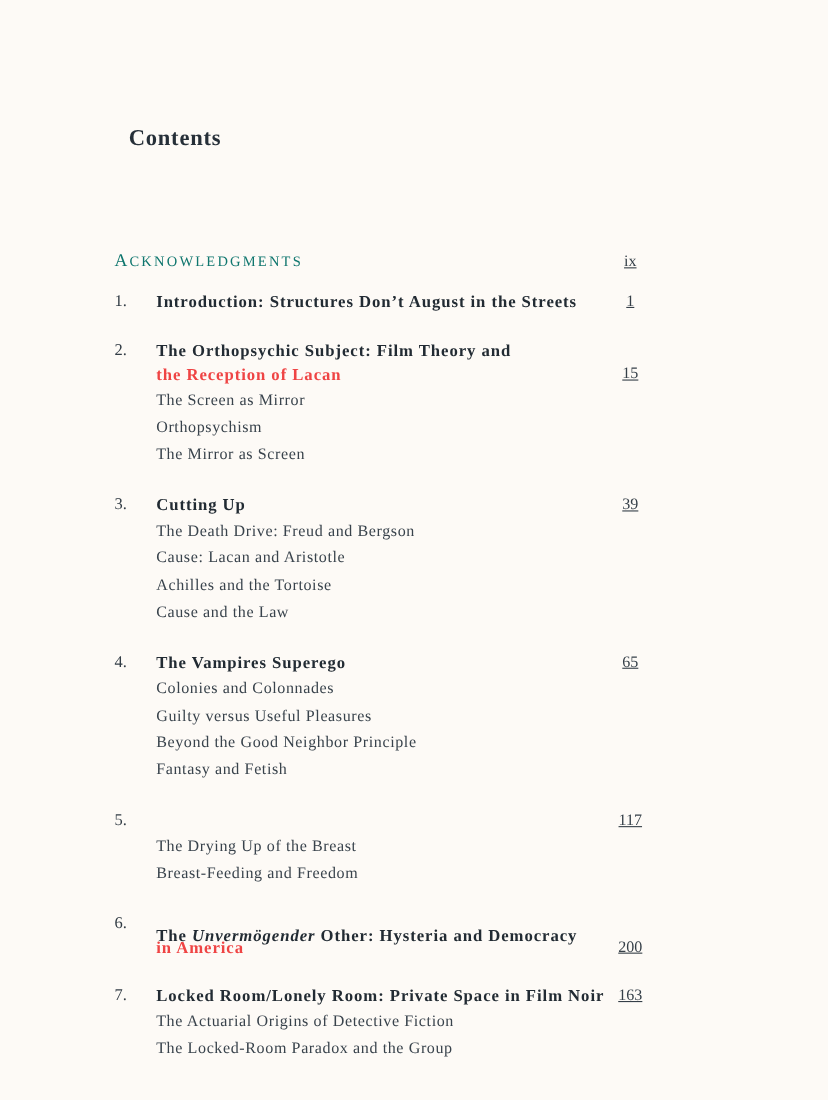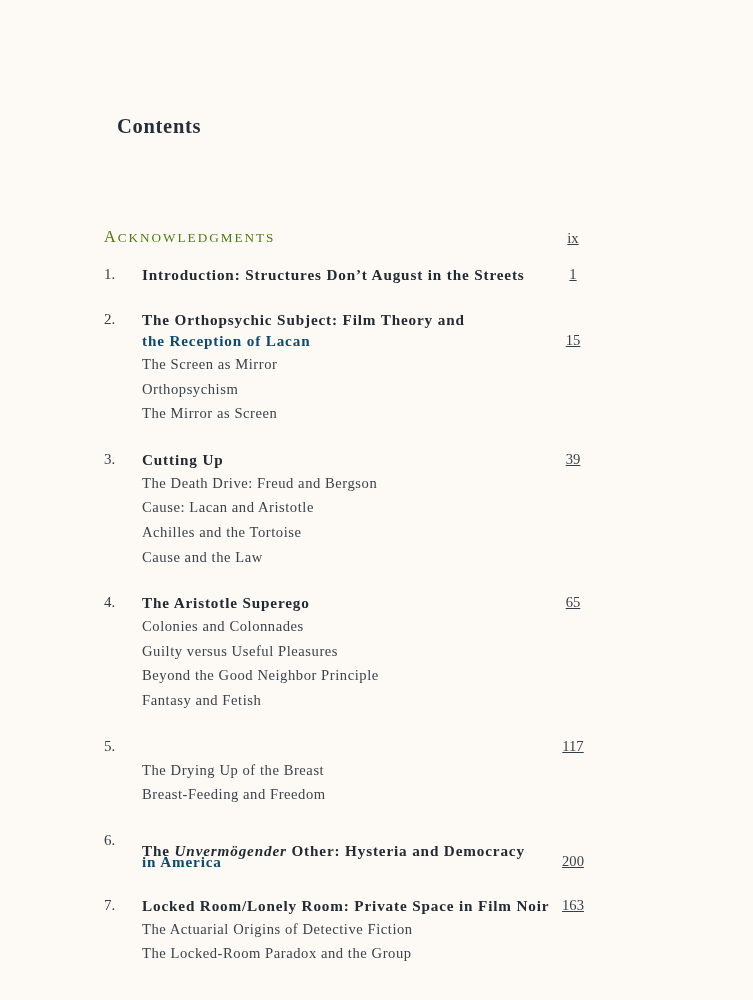--- a/index.html
+++ b/index.html
@@ -57,21 +57,21 @@
     height: 20px;
     margin-bottom: 16px;
   }
 
   .front-label {
     position: absolute;
     left: 104px;
     top: 0;
     font-size: 13.2px;
     letter-spacing: 2.0px;
-    color: #4d7c0f;
+    color: #0f766e;
     line-height: 18px;
   }
   .front-label .cap-first {
     font-size: 16.2px;
   }
 
   .row {
     position: relative;
     min-height: 21px;
   }
@@ -101,21 +101,21 @@
     font-style: italic;
   }
 
   .title-line2 {
     position: absolute;
     left: 142px;
     top: 21px;
     width: 420px;
     font-size: 15.2px;
     font-weight: bold;
-    color: #0c4a6e;
+    color: #ef4444;
     letter-spacing: 0.85px;
     line-height: 21px;
   }
 
   .page-num {
     position: absolute;
     left: 540px;
     width: 66px;
     text-align: center;
     font-size: 14.6px;
@@ -193,21 +193,21 @@
         <div class="sub">Cause: Lacan and Aristotle</div>
         <div class="sub">Achilles and the Tortoise</div>
         <div class="sub">Cause and the Law</div>
       </div>
     </div>
     <div class="gap-after-entry"></div>
 
     <div class="entry">
       <div class="row">
         <div class="num">4.</div>
-        <div class="title">The Aristotle Superego</div>
+        <div class="title">The Vampires Superego</div>
         <div class="page-num on-line1">65</div>
       </div>
       <div class="subs">
         <div class="sub">Colonies and Colonnades</div>
         <div class="sub">Guilty versus Useful Pleasures</div>
         <div class="sub">Beyond the Good Neighbor Principle</div>
         <div class="sub">Fantasy and Fetish</div>
       </div>
     </div>
     <div class="gap-after-entry"></div>

